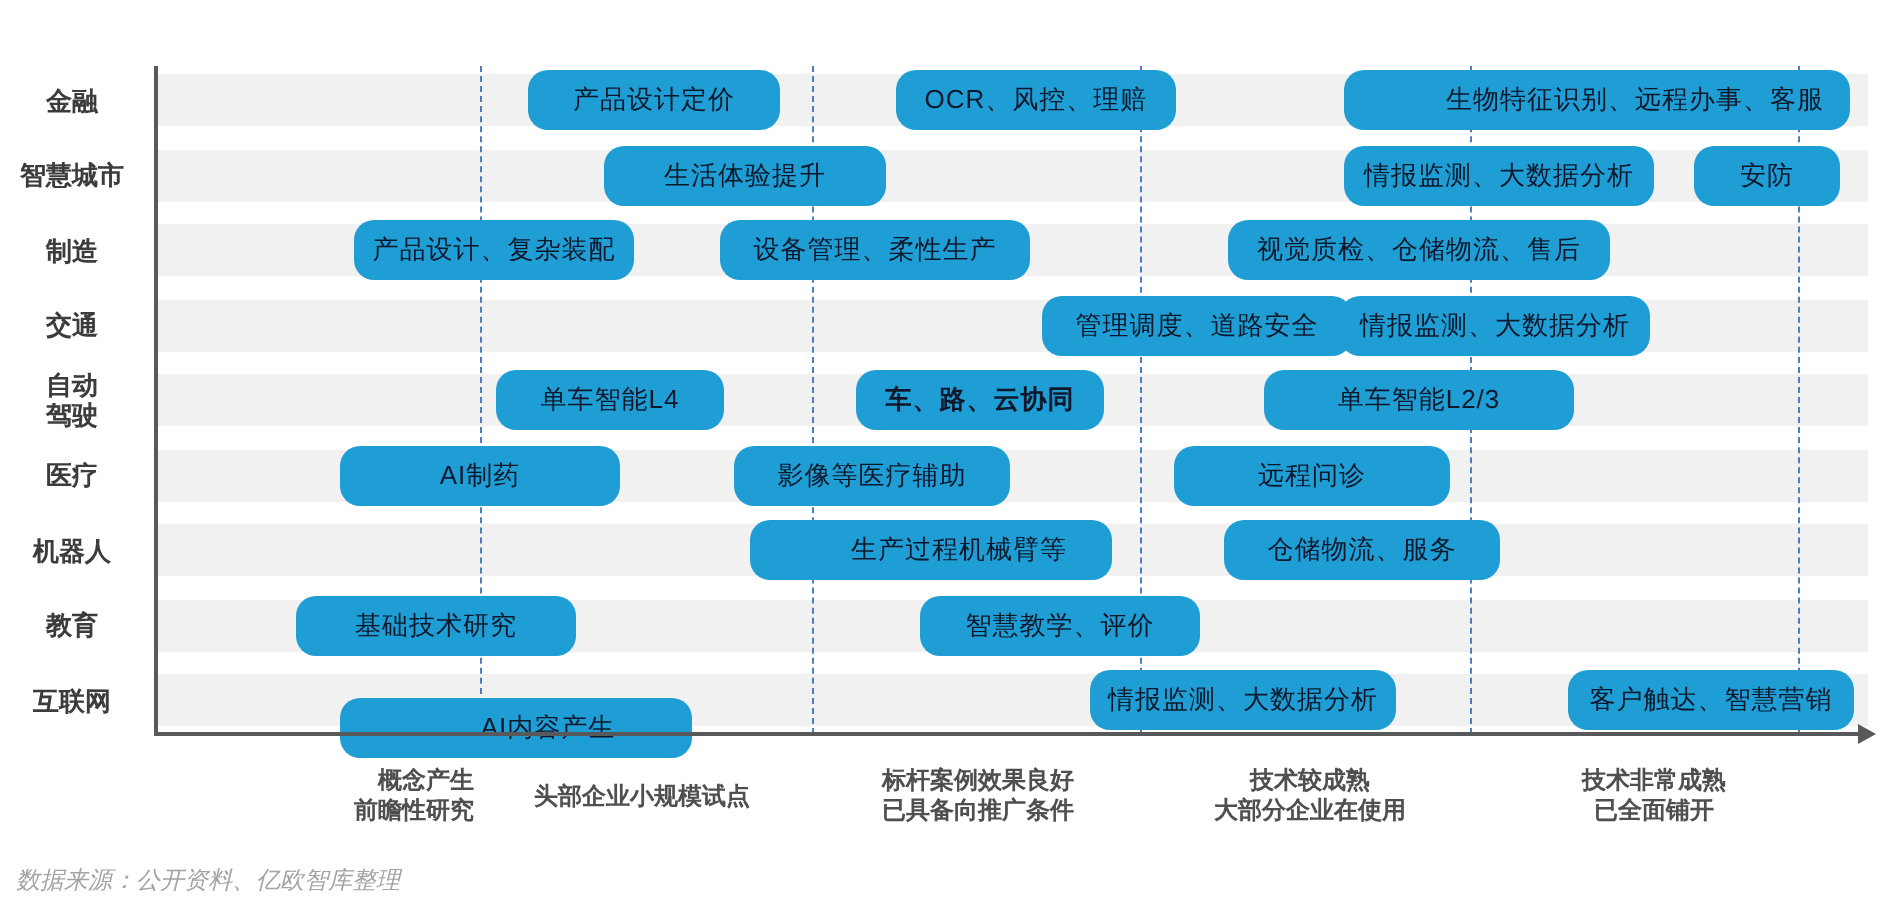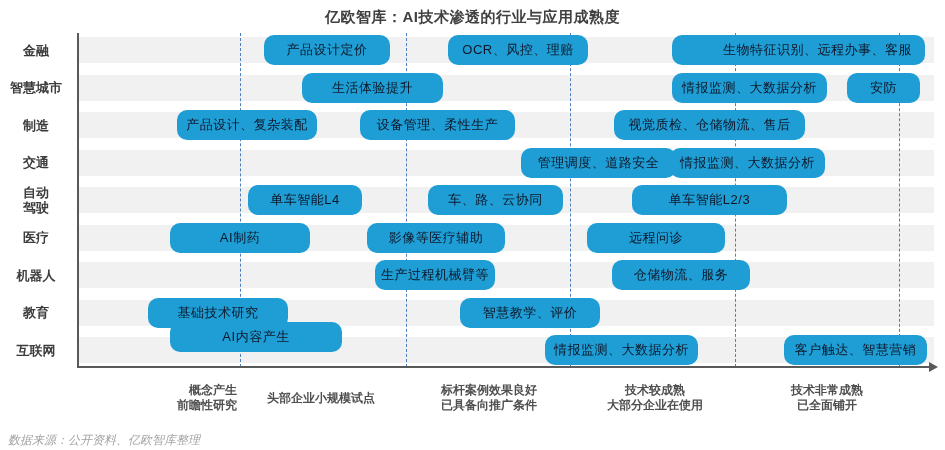--- a/index.html
+++ b/index.html
@@ -21,21 +21,20 @@
            border-left:9px solid #58595b;border-top:5px solid transparent;border-bottom:5px solid transparent;}
   .stage-label{position:absolute;top:381px;height:34px;width:180px;
                display:flex;flex-direction:column;align-items:center;justify-content:center;
                font-size:12px;font-weight:bold;color:#4f4f4f;line-height:15px;text-align:center;}
   .footer{position:absolute;left:8px;top:432px;font-size:12px;font-style:italic;color:#a3a3a3;}
 </style>
 </head>
 <body>
 
 <div id="canvas">
-  <div class="title">亿欧智库：AI技术渗透的行业与应用成熟度</div>
   <div>
       <div class="row-band" style="top: 37px;"></div>
       <div class="row-label" style="top: 30px; height: 40px;">金融</div>
       <div class="row-band" style="top: 74.5px;"></div>
       <div class="row-label" style="top: 67.5px; height: 40px;">智慧城市</div>
       <div class="row-band" style="top: 112px;"></div>
       <div class="row-label" style="top: 105px; height: 40px;">制造</div>
       <div class="row-band" style="top: 149.5px;"></div>
       <div class="row-label" style="top: 142.5px; height: 40px;">交通</div>
       <div class="row-band" style="top: 187px;"></div>
@@ -59,30 +58,30 @@
       <div class="task-box" style="left: 672px; width: 215px; top: 35px; padding-left: 38px;">生物特征识别、远程办事、客服</div>
       <div class="task-box" style="left: 302px; width: 141px; top: 72.5px;">生活体验提升</div>
       <div class="task-box" style="left: 672px; width: 155px; top: 72.5px;">情报监测、大数据分析</div>
       <div class="task-box" style="left: 847px; width: 73px; top: 72.5px;">安防</div>
       <div class="task-box" style="left: 177px; width: 140px; top: 110px;">产品设计、复杂装配</div>
       <div class="task-box" style="left: 360px; width: 155px; top: 110px;">设备管理、柔性生产</div>
       <div class="task-box" style="left: 614px; width: 191px; top: 110px;">视觉质检、仓储物流、售后</div>
       <div class="task-box" style="left: 505px; width: 155px; top: 147.5px; margin-left: 16px;">管理调度、道路安全</div>
       <div class="task-box" style="left: 670px; width: 155px; top: 147.5px;">情报监测、大数据分析</div>
       <div class="task-box" style="left: 248px; width: 114px; top: 185px;">单车智能L4</div>
-      <div class="task-box" style="left: 428px; width: 135px; top: 185px;">车、路、云协同</div>
+      <div class="task-box" style="left: 428px; width: 124px; top: 185px; font-weight: bold;">车、路、云协同</div>
       <div class="task-box" style="left: 632px; width: 155px; top: 185px;">单车智能L2/3</div>
       <div class="task-box" style="left: 170px; width: 140px; top: 222.5px;">AI制药</div>
       <div class="task-box" style="left: 367px; width: 138px; top: 222.5px;">影像等医疗辅助</div>
       <div class="task-box" style="left: 587px; width: 138px; top: 222.5px;">远程问诊</div>
-      <div class="task-box" style="left: 375px; width: 120px; top: 260px;">生产过程机械臂等</div>
+      <div class="task-box" style="left: 375px; width: 153px; top: 260px; padding-left: 28px;">生产过程机械臂等</div>
       <div class="task-box" style="left: 612px; width: 138px; top: 260px;">仓储物流、服务</div>
       <div class="task-box" style="left: 148px; width: 140px; top: 297.5px;">基础技术研究</div>
       <div class="task-box" style="left: 460px; width: 140px; top: 297.5px;">智慧教学、评价</div>
-      <div class="task-box" style="left: 170px; width: 172px; top: 322px;">AI内容产生</div>
+      <div class="task-box" style="left: 170px; width: 144px; top: 349px; padding-left: 32px;">AI内容产生</div>
       <div class="task-box" style="left: 545px; width: 153px; top: 335px;">情报监测、大数据分析</div>
       <div class="task-box" style="left: 784px; width: 143px; top: 335px;">客户触达、智慧营销</div>
     </div>
   <div class="y-axis"></div>
   <div class="x-axis"></div>
   <div class="x-arrow"></div>
   <div>
       <div class="stage-label" style="left: 57px; align-items: flex-end;">
         <div>概念产生</div>
         <div>前瞻性研究</div>

